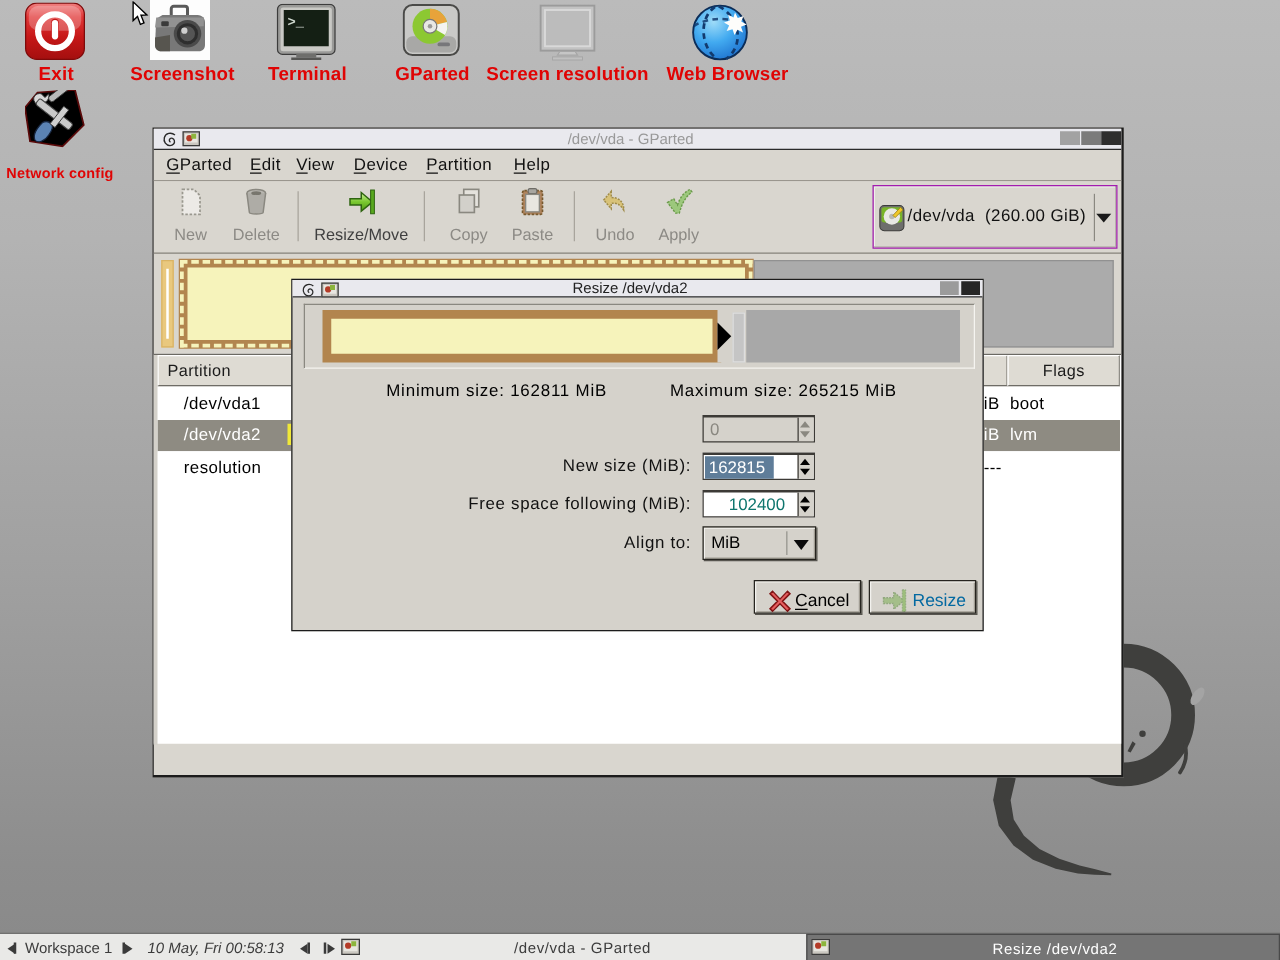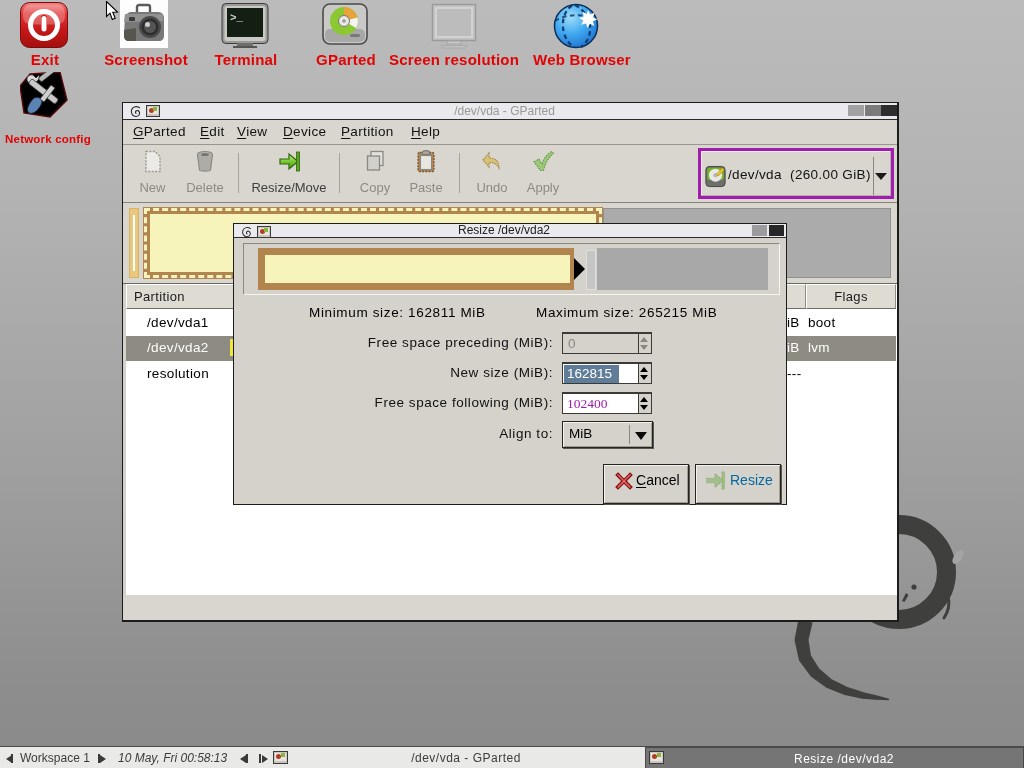--- a/index.html
+++ b/index.html
@@ -15,21 +15,21 @@
 .tool{position:absolute;top:5px;text-align:center;color:#8c8a85;font-size:13px;}
 .tool .lab{margin-top:4px;}
 .tsep{position:absolute;top:8px;width:1px;height:40px;background:#a8a49c;}
 
 .hdrcell{position:absolute;height:25px;background:#dedbd3;border:1px solid #fff;border-right:1px solid #8f8d86;border-bottom:1px solid #6e6c66;font-size:13px;color:#1a1a1a;line-height:23px;}
 
 .flabel{position:absolute;font-size:13.5px;color:#111;text-align:right;width:319px;left:0;letter-spacing:0.55px;}
 .spin{position:absolute;left:328px;width:90px;height:22px;background:#fff;border:1px solid #3c3a36;border-top:2px solid #3c3a36;}
 .spbtns{position:absolute;right:0;top:0;bottom:0;width:13px;border-left:1px solid #3c3a36;background:#d5d2cb;}
 .sparrow{position:absolute;left:1px;width:0;height:0;}
-.btn{position:absolute;width:86px;height:40px;background:#d5d2cb;border:1px solid #26241f;box-shadow:inset 1px 1px 0 #f3f2ee,inset -1px -1px 0 #a09c92,1px 1px 0 #57554f;font-size:14px;}
+.btn{position:absolute;width:86px;height:27px;background:#d5d2cb;border:1px solid #26241f;box-shadow:inset 1px 1px 0 #f3f2ee,inset -1px -1px 0 #a09c92,1px 1px 0 #57554f;font-size:14px;}
 u{text-decoration:underline;text-underline-offset:2px;text-decoration-thickness:1px;}
 </style></head>
 <body>
 
 <svg class="abs" style="left:780px;top:500px;" width="200" height="210" viewBox="0 0 200 210">
 <circle cx="119" cy="72" r="47.5" fill="none" stroke="#3f3f3d" stroke-width="19"></circle>
 <path d="M168,96 C170,104 168,112 164,118" fill="none" stroke="#3f3f3d" stroke-width="3" stroke-linecap="round"></path>
 <path d="M18.4,119.5 L14.5,139.9 L19.0,160.5 L30.8,176.4 L46.4,187.8 L64.6,195.0 L82.3,198.7 L95.7,199.7 L108.9,200.2 L109.1,198.8 L96.3,195.3 L83.7,192.3 L67.4,187.0 L51.6,179.2 L39.2,168.6 L31.0,155.5 L28.5,140.1 L32.6,122.5 Z" fill="#3f3f3d"></path>
 <ellipse cx="178" cy="57" rx="8" ry="4" transform="rotate(-55 178 57)" fill="#a4a4a4"></ellipse>
 <circle cx="134" cy="87" r="2.6" fill="#3f3f3d"></circle>
@@ -202,21 +202,21 @@
           <path d="M8,3 L8,8 C14,8 18,11 18,18 C15,13 12,12.5 8,12.5 L8,17 L2,10 Z" fill="#d8c278" stroke="#a08c4a" stroke-width="1.2" stroke-dasharray="1.6,1"></path>
         </svg>
       <div class="lab">Undo</div>
     </div>
     <div class="tool" style="left:395px;width:50px;">
       <svg width="24" height="23" viewBox="0 0 24 23">
           <path d="M3,12 L8,9 L11,14 C13,8 16,4 21,1.5 L22.5,3.5 C17,8 14.5,13 12.5,20.5 L9.5,20.5 Z" fill="#9cc87c" stroke="#6a9a4a" stroke-width="1.1" stroke-dasharray="1.8,1.1"></path>
         </svg>
       <div class="lab">Apply</div>
     </div>
-    <div class="abs" style="left:575px;top:3px;width:196px;height:51px;background:#d9d6cf;border:3px solid #a21caf;box-shadow:inset -1px -1px 0 #b5b2aa,inset 1px 1px 0 #f0efeb;">
+    <div class="abs" style="left:575px;top:3px;width:196px;height:51px;background:#d9d6cf;border:1px solid #a21caf;box-shadow:inset -1px -1px 0 #b5b2aa,inset 1px 1px 0 #f0efeb;">
       <svg class="abs" style="left:4px;top:14px;" width="21" height="23" viewBox="0 0 24 25">
           <rect x="1" y="1" width="22" height="23" rx="4" fill="#6e6e6c" stroke="#3c3c3a"></rect>
           <rect x="2.5" y="2.5" width="19" height="14" rx="2.5" fill="#78b428"></rect>
           <circle cx="12" cy="11" r="7.5" fill="#e8e8e4"></circle>
           <circle cx="12" cy="11" r="2.5" fill="#b8b8b4"></circle>
           <path d="M13,10 L20,2.5 L22,5 L15,12 Z" fill="#f0c828" stroke="#a08418" stroke-width="0.8"></path>
         </svg>
       <span class="abs" style="left:27px;top:16px;font-size:13.5px;color:#111;letter-spacing:0.35px;">/dev/vda&nbsp;&nbsp;(260.00 GiB)</span>
       <span class="abs" style="right:17px;top:6px;width:1px;height:38px;background:#f2f1ed;border-left:1px solid #8a8880;"></span>
       <span class="abs" style="right:4px;top:22px;width:0;height:0;border-left:6px solid transparent;border-right:6px solid transparent;border-top:7px solid #1a1a1a;"></span>
@@ -275,21 +275,20 @@
       <div class="abs" style="left:330px;top:4px;width:12px;height:42px;background:#d5d2cb;">
         <span class="abs" style="left:0px;top:10px;width:0;height:0;border-top:11px solid transparent;border-bottom:11px solid transparent;border-left:11px solid #000;"></span>
       </div>
       <div class="abs" style="left:342px;top:6px;width:10px;height:40px;background:#c5c5c5;border:1px solid #dedede;"></div>
       <div class="abs" style="left:353px;top:4px;width:171px;height:42px;background:#a8a8a8;"></div>
     </div>
     <div class="abs" style="left:75px;top:67px;font-size:13.5px;letter-spacing:0.65px;">Minimum size: 162811 MiB</div>
     <div class="abs" style="left:302px;top:67px;font-size:13.5px;letter-spacing:0.65px;">Maximum size: 265215 MiB</div>
 
     <div class="abs" style="left:0;top:94px;width:554px;height:22px;">
-      <div class="flabel" style="top:3px;">Free space preceding (MiB):</div>
       <div class="spin" style="background:#d5d2cb;">
         <span class="abs" style="left:5px;top:2px;font-size:13.5px;color:#8a8880;">0</span>
         <span class="spbtns">
             <span class="sparrow" style="top:3px;border-left:4.5px solid transparent;border-right:4.5px solid transparent;border-bottom:5px solid #8a8880;"></span>
             <span class="sparrow" style="bottom:3px;border-left:4.5px solid transparent;border-right:4.5px solid transparent;border-top:5px solid #8a8880;"></span>
           </span>
       </div>
     </div>
     <div class="abs" style="left:0;top:124px;width:554px;height:22px;">
       <div class="flabel" style="top:3px;">New size (MiB):</div>
@@ -298,21 +297,21 @@
         <span class="abs" style="left:4px;top:2px;font-size:13.5px;color:#fff;">162815</span>
         <span class="spbtns">
             <span class="sparrow" style="top:3px;border-left:4.5px solid transparent;border-right:4.5px solid transparent;border-bottom:5px solid #000;"></span>
             <span class="sparrow" style="bottom:3px;border-left:4.5px solid transparent;border-right:4.5px solid transparent;border-top:5px solid #000;"></span>
           </span>
       </div>
     </div>
     <div class="abs" style="left:0;top:154px;width:554px;height:22px;">
       <div class="flabel" style="top:3px;">Free space following (MiB):</div>
       <div class="spin">
-        <span class="abs" style="left:4px;top:2px;font-size:13.5px;color:#a21caf;font-family:Liberation Serif, serif;">102400</span>
+        <span class="abs" style="left:20px;top:2px;font-size:13.5px;color:#0f766e;">102400</span>
         <span class="spbtns">
             <span class="sparrow" style="top:3px;border-left:4.5px solid transparent;border-right:4.5px solid transparent;border-bottom:5px solid #000;"></span>
             <span class="sparrow" style="bottom:3px;border-left:4.5px solid transparent;border-right:4.5px solid transparent;border-top:5px solid #000;"></span>
           </span>
       </div>
     </div>
     <div class="abs" style="left:0;top:183px;width:554px;height:27px;">
       <div class="flabel" style="top:5px;">Align to:</div>
       <div class="abs" style="left:328px;top:0;width:91px;height:27px;background:#d5d2cb;border:1px solid #26241f;box-shadow:inset 1px 1px 0 #f3f2ee,inset -1px -1px 0 #a09c92,1px 1px 0 #57554f;">
         <span class="abs" style="left:6px;top:4px;font-size:13.5px;">MiB</span>

